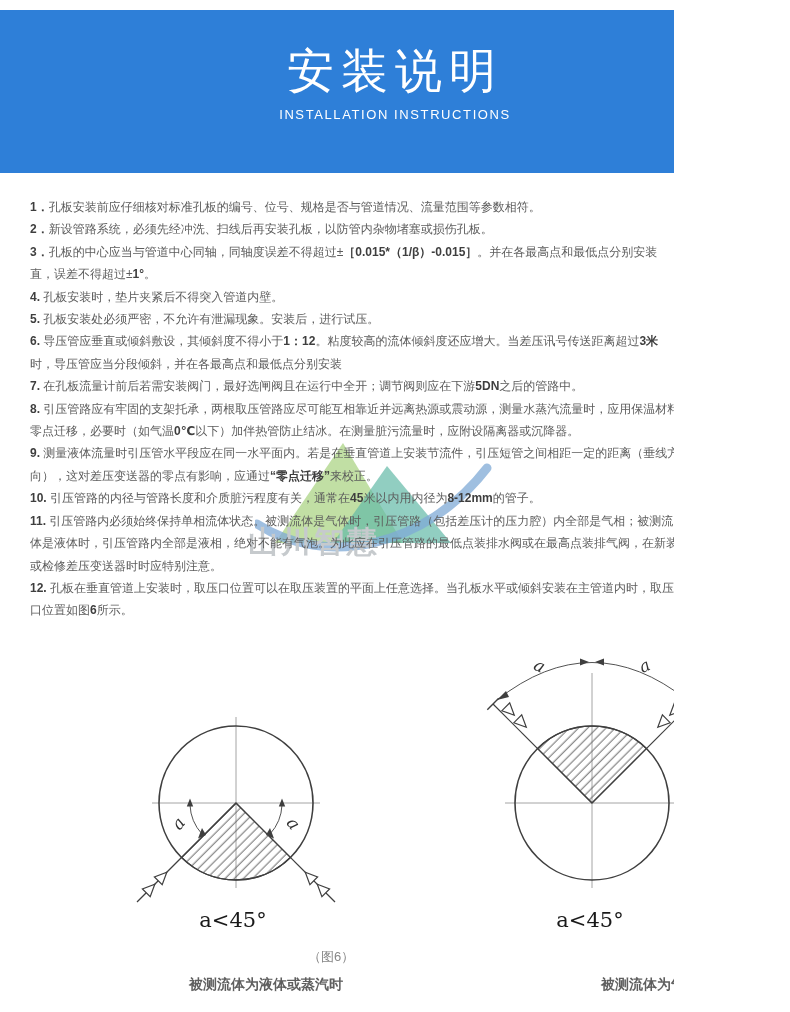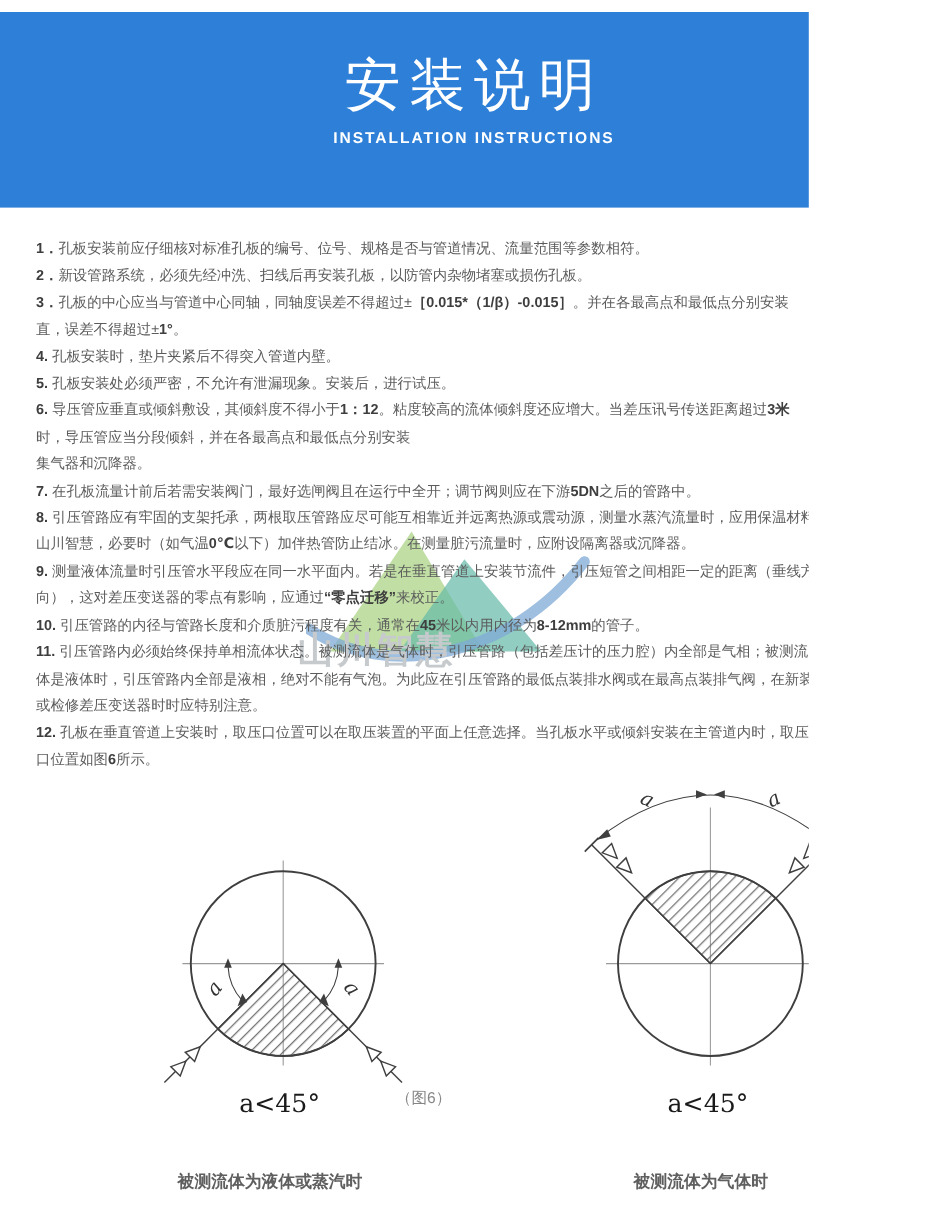--- a/index.html
+++ b/index.html
@@ -1,33 +1,33 @@
 <!DOCTYPE html>
 <html><head>
 <meta charset="utf-8">
 <style>
   html,body{margin:0;padding:0;background:#fff;}
   .page{position:relative;width:645px;height:1012px;background:#ffffff;overflow:hidden;
         font-family:"Liberation Sans","DejaVu Sans",sans-serif;padding-left:29px;}
   .header{position:absolute;left:0;top:10px;width:790px;height:163px;background:#2e7fd8;
           text-align:center;color:#fff;}
   .header .title{margin:0;padding-top:34px;font-size:47px;font-weight:400;letter-spacing:7px;line-height:1.15;}
-  .header .subtitle{margin:0;padding-top:9px;font-size:13px;font-weight:bold;letter-spacing:1.6px;}
+  .header .subtitle{margin:0;padding-top:9px;font-size:13px;font-weight:normal;letter-spacing:1.6px;}
   .instructions{position:absolute;left:30px;top:196px;width:736px;z-index:2;
                 font-size:12px;line-height:22.4px;color:#5c5c5c;}
   .tline{white-space:nowrap;}
   .b{font-weight:bold;color:#3e3e3e;}
   .watermark{position:absolute;z-index:1;pointer-events:none;}
   .wm-text{position:absolute;left:248px;top:522px;z-index:1;font-size:30px;font-weight:bold;
            letter-spacing:3px;color:#c6cacd;pointer-events:none;}
   .diag{position:absolute;z-index:2;}
-  .fig-caption{position:absolute;left:308px;top:906px;width:90px;text-align:center;
+  .fig-caption{position:absolute;left:308px;top:948px;width:90px;
                font-size:13px;color:#868686;z-index:2;}
   .bottom-caption{position:absolute;top:976px;font-size:14px;font-weight:bold;color:#5f5f5f;
-                  text-align:left;z-index:2;}
+                  text-align:right;z-index:2;}
   .cap-left{left:148px;width:195px;}
   .cap-right{left:528px;width:185px;}
   .serif-label{font-family:"DejaVu Serif","Liberation Serif",serif;}
 </style>
 </head>
 <body>
 
 <div class="page">
 
   <div class="header">
@@ -55,28 +55,27 @@
       </div>
       <div class="item">
         <div class="tline"><span class="b">4. </span><span>孔板安装时，垫片夹紧后不得突入管道内壁。</span></div>
       </div>
       <div class="item">
         <div class="tline"><span class="b">5. </span><span>孔板安装处必须严密，不允许有泄漏现象。安装后，进行试压。</span></div>
       </div>
       <div class="item">
         <div class="tline"><span class="b">6. </span><span>导压管应垂直或倾斜敷设，其倾斜度不得小于</span><span class="b">1：12</span><span>。粘度较高的流体倾斜度还应增大。当差压讯号传送距离超过</span><span class="b">3米</span></div>
         <div class="tline"><span>时，导压管应当分段倾斜，并在各最高点和最低点分别安装</span></div>
-        <div class="tline"><span>集气器和沉降器。</span></div>
       </div>
       <div class="item">
         <div class="tline"><span class="b">7. </span><span>在孔板流量计前后若需安装阀门，最好选闸阀且在运行中全开；调节阀则应在下游</span><span class="b">5DN</span><span>之后的管路中。</span></div>
       </div>
       <div class="item">
         <div class="tline"><span class="b">8. </span><span>引压管路应有牢固的支架托承，两根取压管路应尽可能互相靠近并远离热源或震动源，测量水蒸汽流量时，应用保温材料</span></div>
-        <div class="tline"><span>山川智慧，必要时（如气温</span><span class="b">0℃</span><span>以下）加伴热管防止结冰。在测量脏污流量时，应附设隔离器或沉降器。</span></div>
+        <div class="tline"><span>零点迁移，必要时（如气温</span><span class="b">0℃</span><span>以下）加伴热管防止结冰。在测量脏污流量时，应附设隔离器或沉降器。</span></div>
       </div>
       <div class="item">
         <div class="tline"><span class="b">9. </span><span>测量液体流量时引压管水平段应在同一水平面内。若是在垂直管道上安装节流件，引压短管之间相距一定的距离（垂线方</span></div>
         <div class="tline"><span>向），这对差压变送器的零点有影响，应通过</span><span class="b">“零点迁移”</span><span>来校正。</span></div>
       </div>
       <div class="item">
         <div class="tline"><span class="b">10. </span><span>引压管路的内径与管路长度和介质脏污程度有关，通常在</span><span class="b">45</span><span>米以内用内径为</span><span class="b">8-12mm</span><span>的管子。</span></div>
       </div>
       <div class="item">
         <div class="tline"><span class="b">11. </span><span>引压管路内必须始终保持单相流体状态。被测流体是气体时，引压管路（包括差压计的压力腔）内全部是气相；被测流</span></div>

